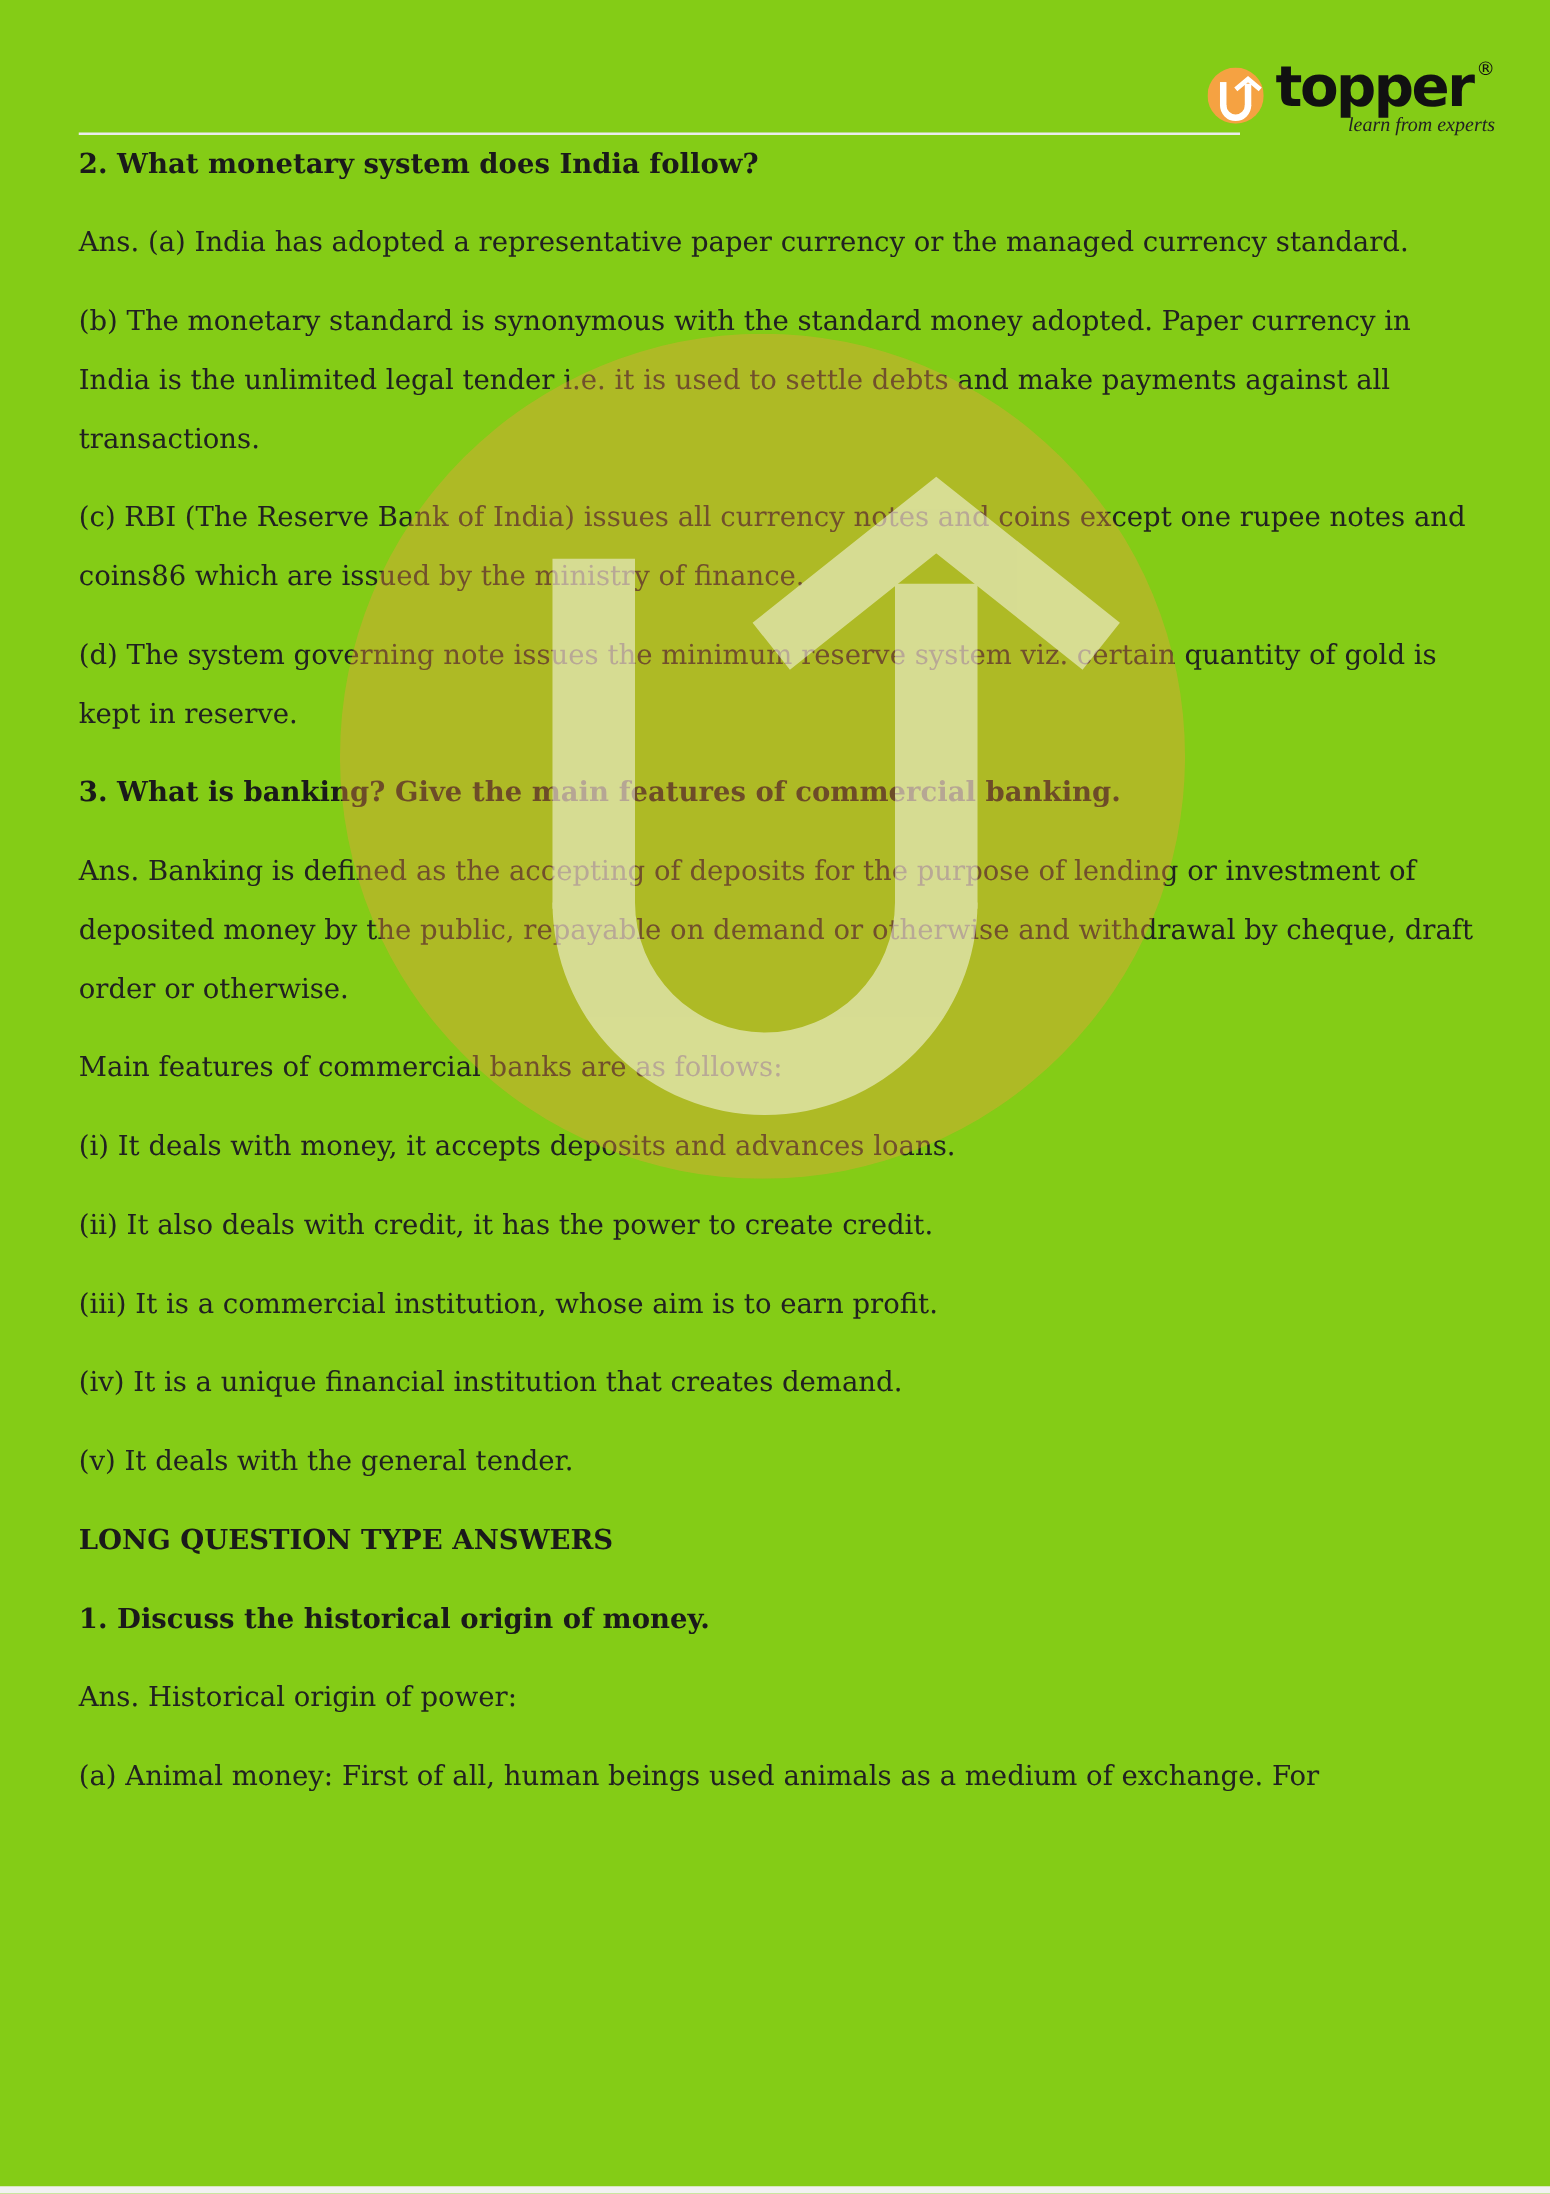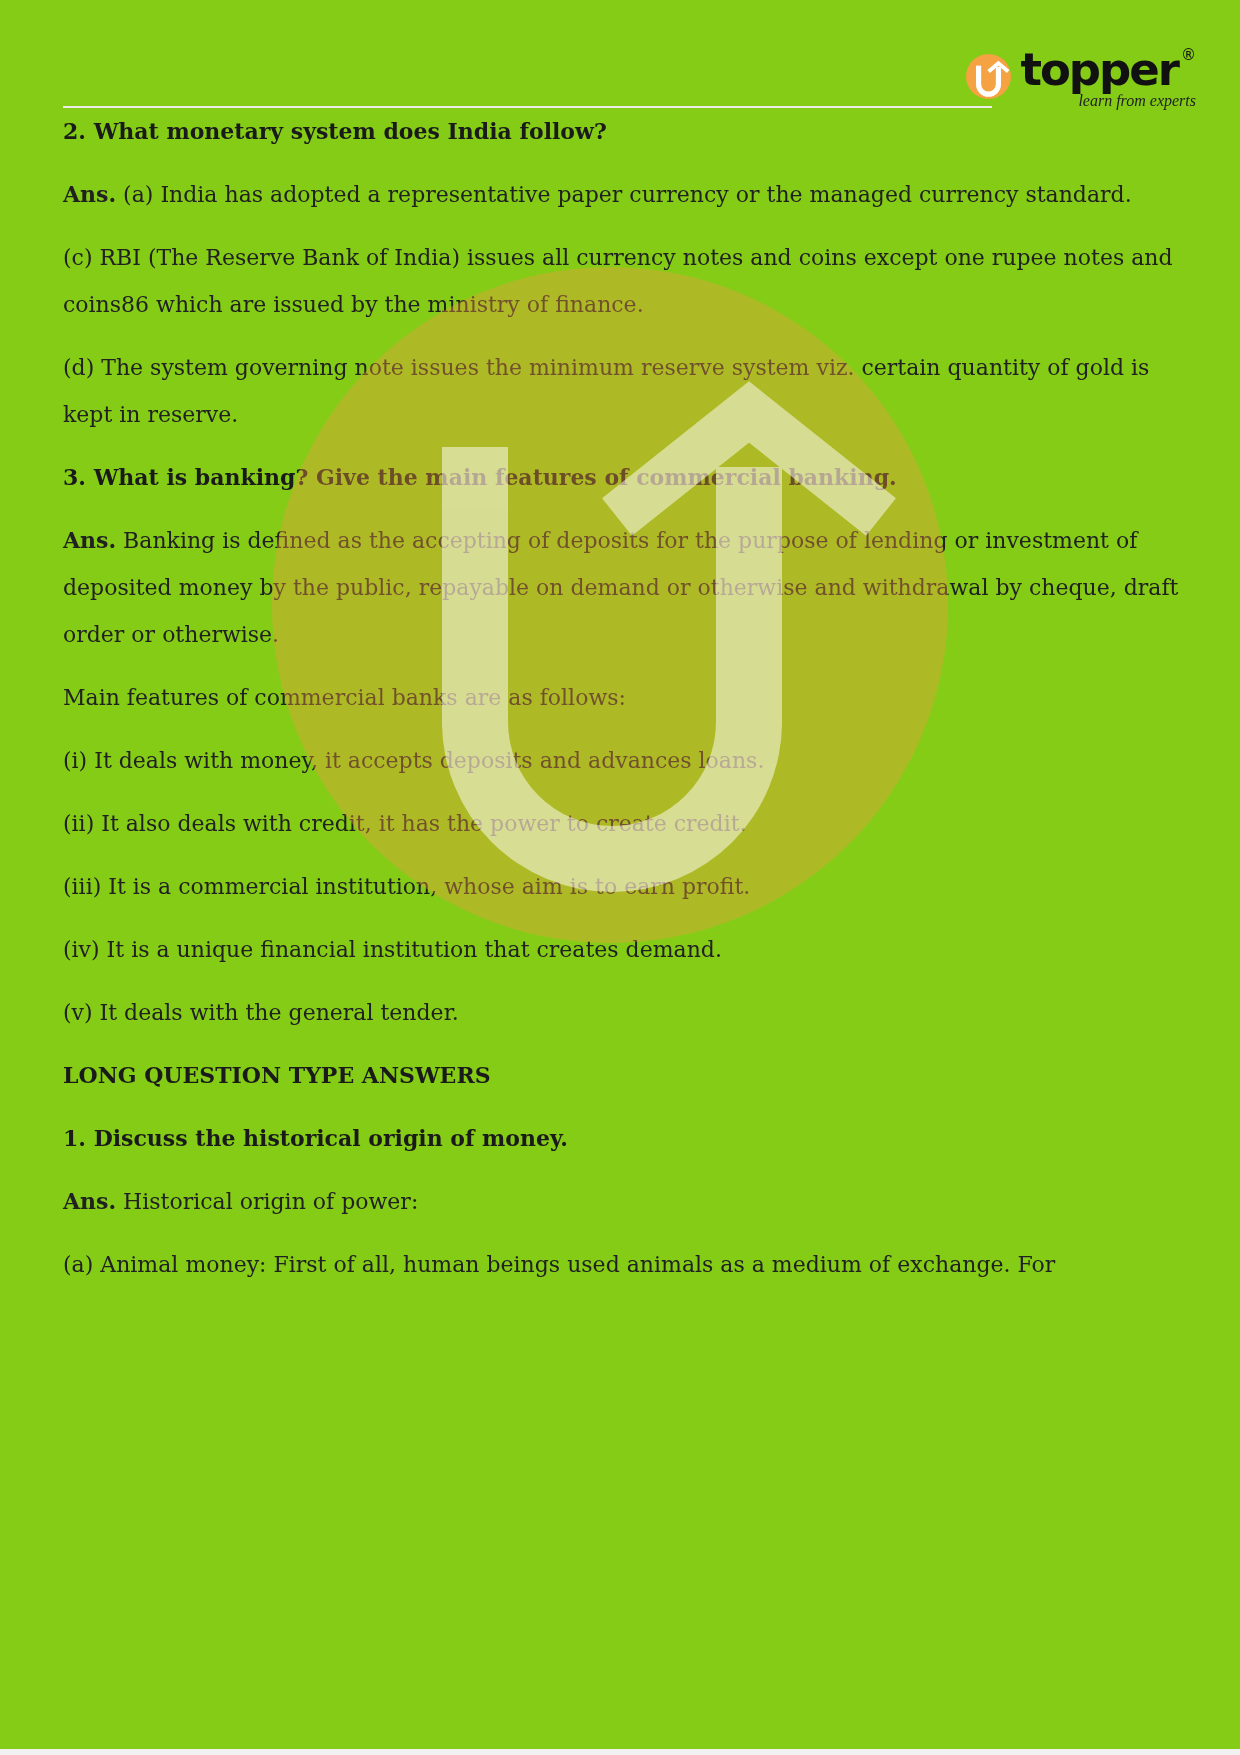--- a/index.html
+++ b/index.html
@@ -37,21 +37,21 @@
   }
 
   
   .content {
     position:relative; z-index:1;
     margin:0 58px 0 63px; 
     color:#212121; font-size:22px;
   }
   .block { margin:0 0 16px 0; line-height:47px; }
   .block.heading { font-weight:bold; color:#1a1a1a; }
-  .block strong { font-weight:bold; }
+  .block strong { font-weight:normal; }
 
   
   .watermark {
     position:absolute; left:272px; top:267px;
     width:676px; height:676px;
     z-index:5; pointer-events:none;
   }
 
   
   .bottom-strip {
@@ -82,20 +82,21 @@
         </div>
         <span class="tagline">learn from experts</span>
       </div>
     </div>
     <div class="divider"></div>
   </div>
 
   <div class="content" id="doc-content">
       <p class="block heading"><span>2. What monetary system does India follow?</span></p>
       <p class="block para"><strong>Ans.</strong><span> (a) India has adopted a representative paper currency or the managed currency standard.</span></p>
+      <p class="block para"><span>(b) The monetary standard is synonymous with the standard money adopted. Paper currency in India is the unlimited legal tender i.e. it is used to settle debts and make payments against all transactions.</span></p>
       <p class="block para"><span>(c) RBI (The Reserve Bank of India) issues all currency notes and coins except one rupee notes and coins86 which are issued by the ministry of finance.</span></p>
       <p class="block para"><span>(d) The system governing note issues the minimum reserve system viz. certain quantity of gold is kept in reserve.</span></p>
       <p class="block heading"><span>3. What is banking? Give the main features of commercial banking.</span></p>
       <p class="block para"><strong>Ans.</strong><span> Banking is defined as the accepting of deposits for the purpose of lending or investment of deposited money by the public, repayable on demand or otherwise and withdrawal by cheque, draft order or otherwise.</span></p>
       <p class="block para"><span>Main features of commercial banks are as follows:</span></p>
       <p class="block para"><span>(i) It deals with money, it accepts deposits and advances loans.</span></p>
       <p class="block para"><span>(ii) It also deals with credit, it has the power to create credit.</span></p>
       <p class="block para"><span>(iii) It is a commercial institution, whose aim is to earn profit.</span></p>
       <p class="block para"><span>(iv) It is a unique financial institution that creates demand.</span></p>
       <p class="block para"><span>(v) It deals with the general tender.</span></p>

